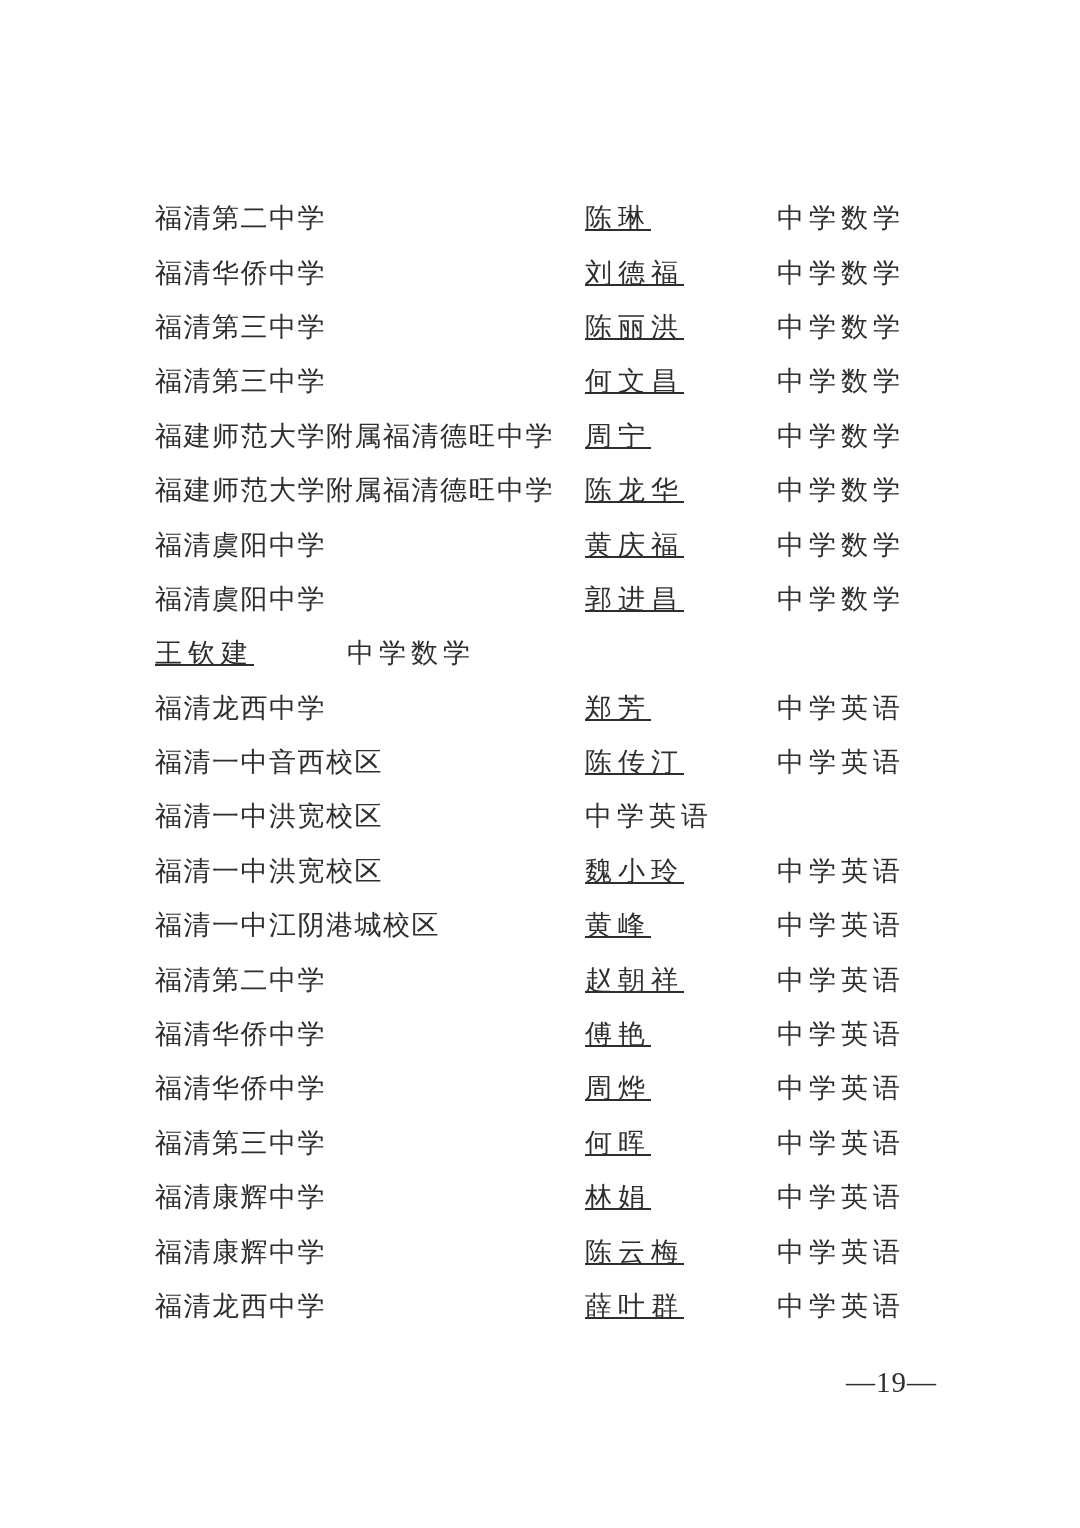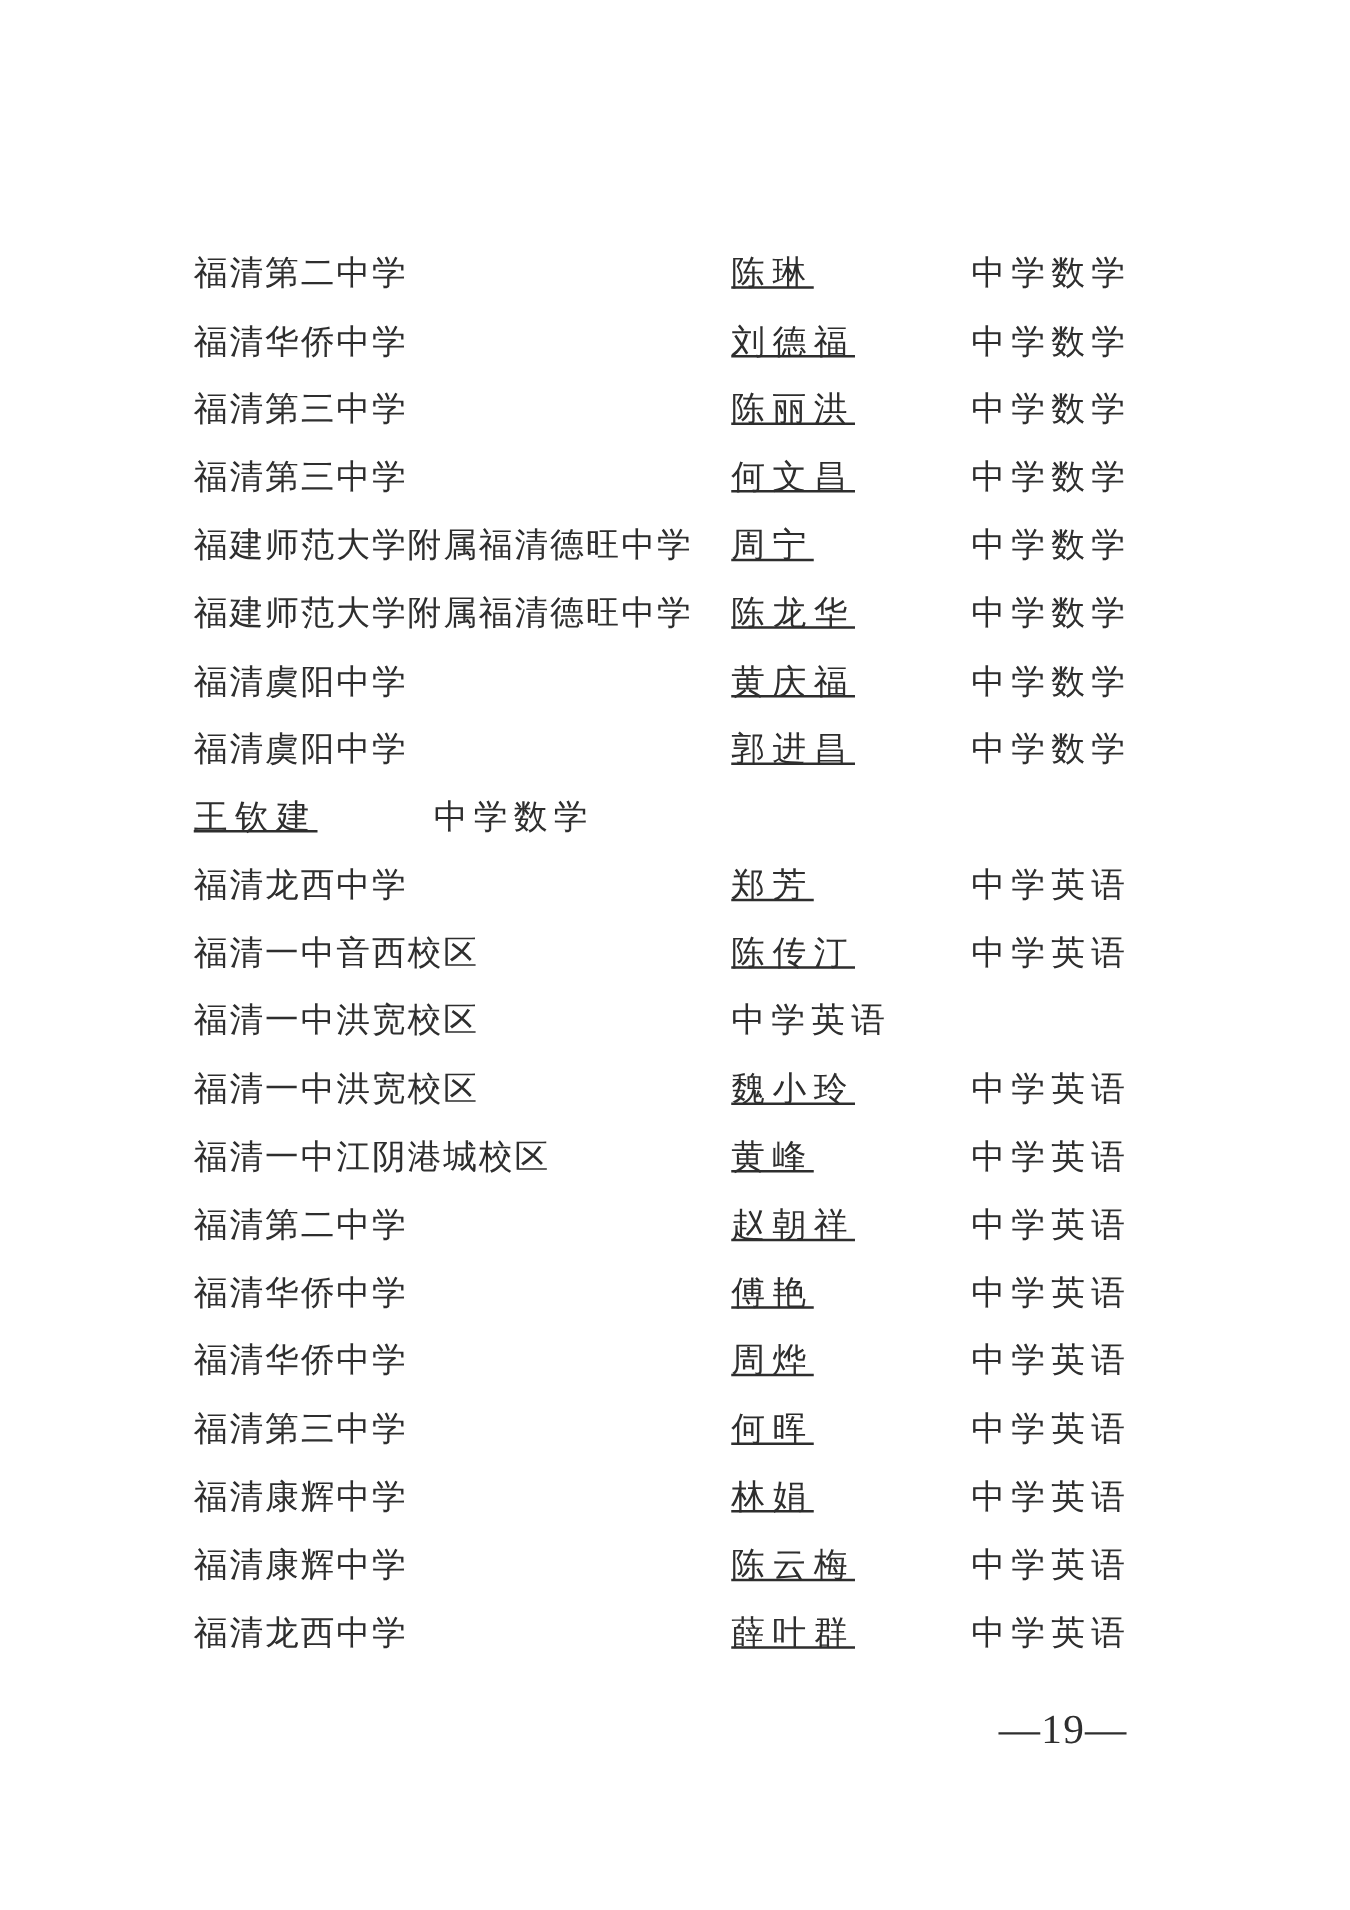--- a/index.html
+++ b/index.html
@@ -38,22 +38,22 @@
     width: 192px;
     letter-spacing: 6px;
     text-decoration: underline;
   }
   .cell.subject {
     letter-spacing: 5px;
   }
   .page-number {
     position: absolute;
     top: 1366px;
-    left: 799px;
-    font-size: 33px;
+    left: 846px;
+    font-size: 29px;
     letter-spacing: 1px;
     color: #2e2e2e;
   }
 </style>
 </head>
 <body>
 
 <div class="page">
 
   <div class="roster">

